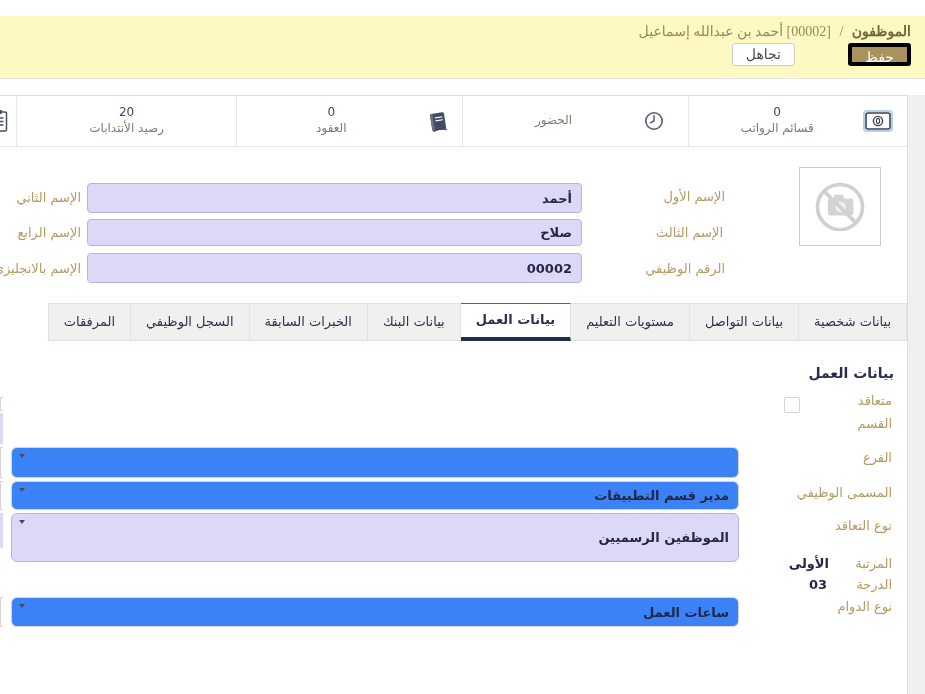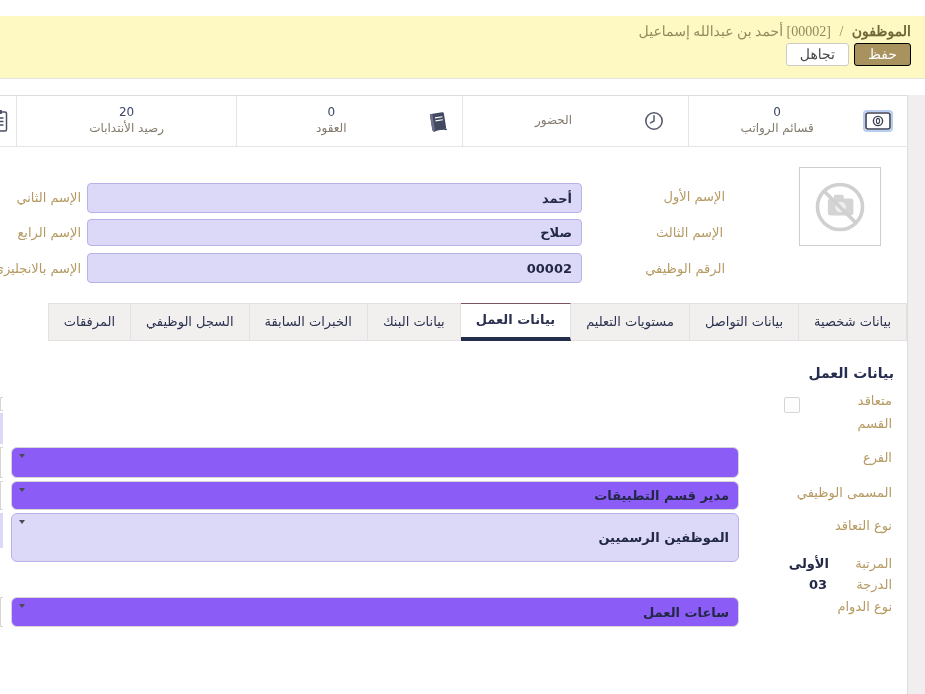--- a/index.html
+++ b/index.html
@@ -7,21 +7,21 @@
     position:relative;width:925px;height:694px;overflow:hidden;background:#fff;
     font-family:"DejaVu Sans","Liberation Sans",sans-serif;direction:rtl;
   }
   
   .topbar{position:absolute;top:16px;left:0;width:925px;height:62px;background:#fef9c3;border-bottom:1px solid #e6e4e2;font-family:Liberation Serif, serif;}
   .breadcrumb{position:absolute;top:7px;right:14px;font-size:14px;color:#938a5e;white-space:nowrap;}
   .breadcrumb .bc-section{color:#71683a;font-weight:bold;cursor:pointer;}
   .breadcrumb .bc-sep{margin:0 5px;color:#938a5e;}
   .actions{position:absolute;top:27px;right:14px;display:flex;gap:5px;}
   .btn{height:23px;line-height:21px;padding:0 13px;font-size:14px;border-radius:3px;box-sizing:border-box;cursor:pointer;}
-  .btn-save{background:#a8925e;border:1px solid #000000;color:#fff;}
+  .btn-save{background:#a8925e;border:4px solid #000000;color:#fff;margin-left:48px;}
   .btn-discard{background:#fff;border:1px solid #cfccc8;color:#4a4a4a;}
   
   .gutter{position:absolute;top:95px;right:0;width:17px;height:599px;background:#f0eeee;}
   
   .sheet{position:absolute;top:95px;right:17px;width:1340px;height:600px;background:#fff;
          border:1px solid #dedcdc;box-sizing:border-box;}
   
   .statbar{position:absolute;top:0;right:0;left:0;height:50px;border-bottom:1px solid #e7e5e3;display:flex;}
   .stat-btn{display:flex;align-items:center;box-sizing:border-box;height:100%;cursor:pointer;background:#fff;}
   .stat-btn + .stat-btn{border-right:1px solid #e7e5e3;}
@@ -40,21 +40,21 @@
   
   .tabs{position:absolute;top:207px;right:0;left:0;height:38px;display:flex;}
   .tab{box-sizing:border-box;height:38px;line-height:36px;padding:0 15px;font-size:13px;color:#2d3250;
        background:#f1f0ef;border:1px solid #e3e1e1;margin-left:-1px;cursor:pointer;white-space:nowrap;}
   .tab.active{background:#fff;font-weight:bold;border-top:1px solid #7d5364;border-bottom:4px solid #232e4c;line-height:31px;}
   
   .section-title{position:absolute;top:269px;right:13px;font-size:14px;font-weight:bold;color:#272d4e;}
   .select{position:absolute;right:168px;width:728px;border-radius:6px;box-sizing:border-box;cursor:pointer;
           font-size:13px;font-weight:600;color:#232847;display:flex;align-items:center;padding:0 9px;direction:rtl;}
   .select.lavender{background:#dcd9f8;border:1px solid #b7b3e9;}
-  .select.white{background:#8b5cf6;border:1px solid #d8d6d3;}
+  .select.white{background:#3b82f6;border:1px solid #d8d6d3;}
   .caret{position:absolute;top:6px;left:7px;width:0;height:0;border-left:3.5px solid transparent;
          border-right:3.5px solid transparent;border-top:4.5px solid #4a4a55;}
   .plain-val{position:absolute;font-size:13px;font-weight:600;color:#232847;white-space:nowrap;}
   .checkbox{position:absolute;top:301px;right:107px;width:14px;height:14px;background:#fdfdfd;
             border:1px solid #d6d4d2;border-radius:2px;cursor:pointer;}
   
   .sliver{position:absolute;left:0;width:3px;box-sizing:border-box;}
   .sliver.lav{background:#dcd9f8;}
   .sliver.wht{background:#fff;border-left:1px solid #d8d6d3;border-top:1px solid #d8d6d3;border-bottom:1px solid #d8d6d3;}
   svg{display:block;}

